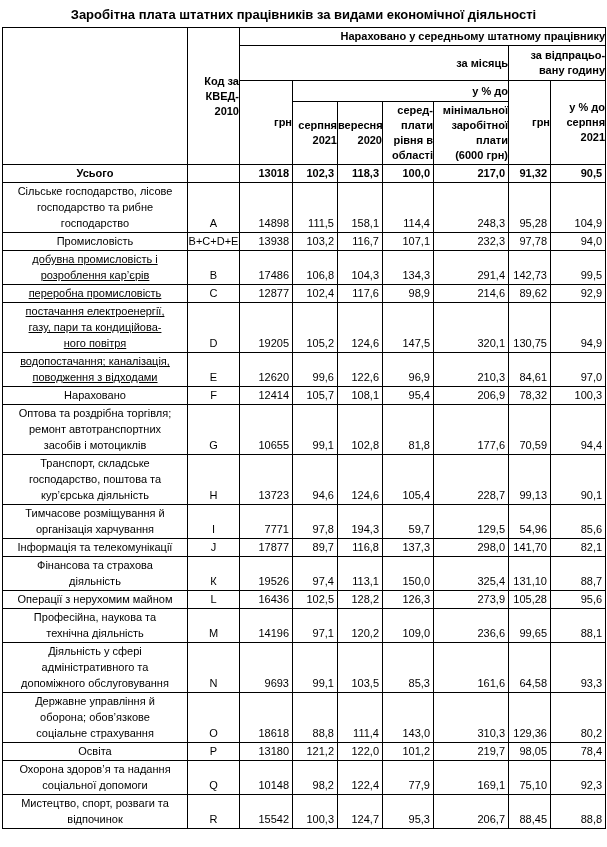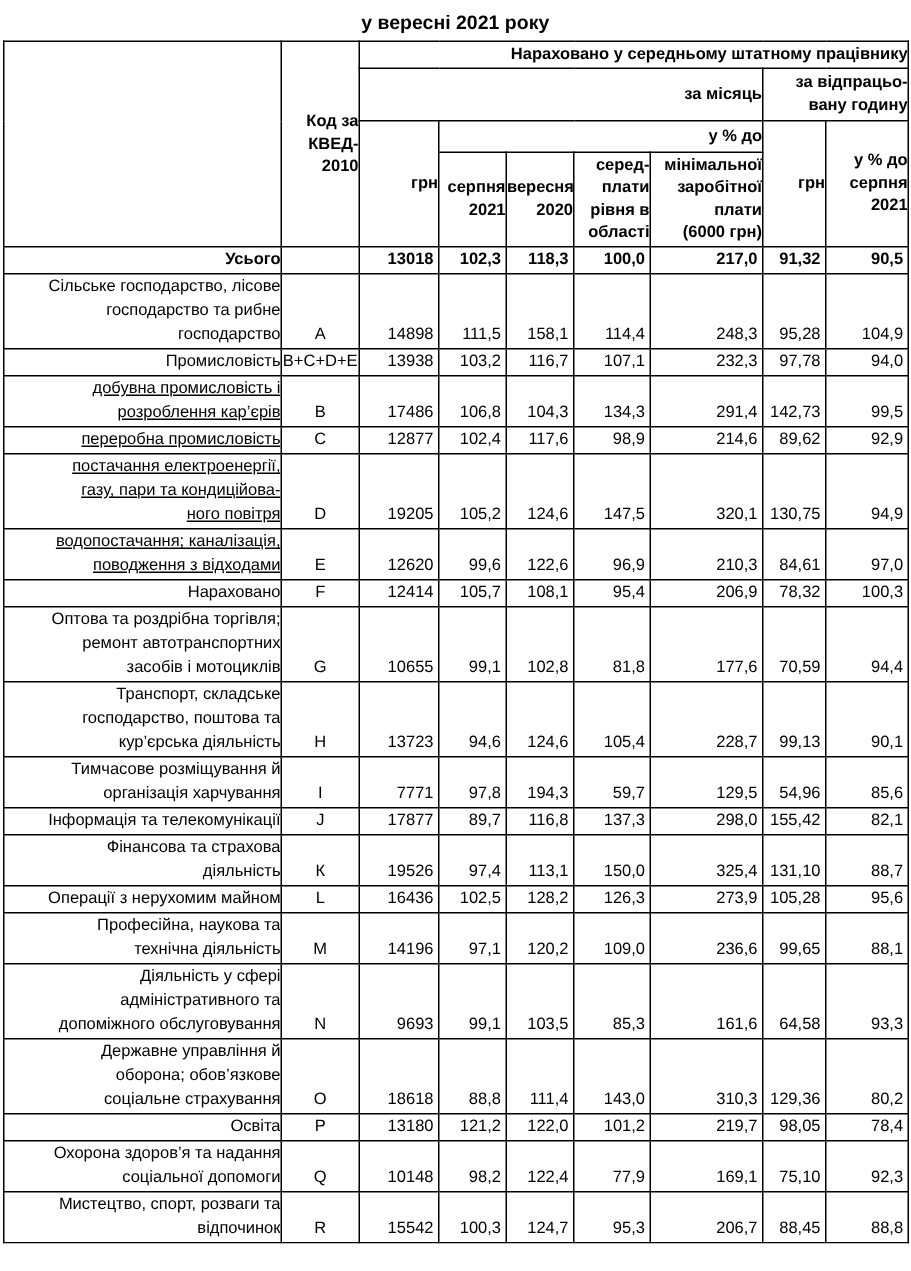--- a/index.html
+++ b/index.html
@@ -38,41 +38,41 @@
     vertical-align: middle;
     white-space: pre-line;
     line-height: 15px;
   }
   .salary-table tbody td {
     vertical-align: bottom;
     line-height: 16px;
     padding-bottom: 1px;
   }
   td.name {
-    text-align: right;
+    text-align: center;
     white-space: pre-line;
     margin-top: 40px;
   }
   .indent-0 { padding-left: 2px; }
   .indent-1 { padding-left: 10px; }
   .indent-2 { padding-left: 18px; text-decoration: underline; }
   td.code { text-align: center; }
   td.num  { text-align: right; padding-right: 3px; }
   .bold   { font-weight: bold; }
   tr.hr1 { height: 18px; }
   tr.hr2 { height: 35px; }
   tr.hr3 { height: 21px; }
   tr.hr4 { height: 63px; }
 </style>
 </head>
 <body>
 
 <div class="page">
   <div class="page-title">
-    <div>у вересні 2021 року</div>
+    <div>Заробітна плата штатних працівників за видами економічної діяльності</div>
   </div>
 
   <table class="salary-table">
     <colgroup>
       <col style="width:185px">
       <col style="width:52px">
       <col style="width:53px">
       <col style="width:45px">
       <col style="width:45px">
       <col style="width:51px">
@@ -250,21 +250,21 @@
           <td class="num">85,6</td>
         </tr>
         <tr>
           <td class="name indent-1">Інформація та телекомунікації</td>
           <td class="code">J</td>
           <td class="num">17877</td>
           <td class="num">89,7</td>
           <td class="num">116,8</td>
           <td class="num">137,3</td>
           <td class="num">298,0</td>
-          <td class="num">155,42</td>
+          <td class="num">141,70</td>
           <td class="num">82,1</td>
         </tr>
         <tr>
           <td class="name indent-1">Фінансова та страхова
 діяльність</td>
           <td class="code">К</td>
           <td class="num">19526</td>
           <td class="num">97,4</td>
           <td class="num">113,1</td>
           <td class="num">150,0</td>

